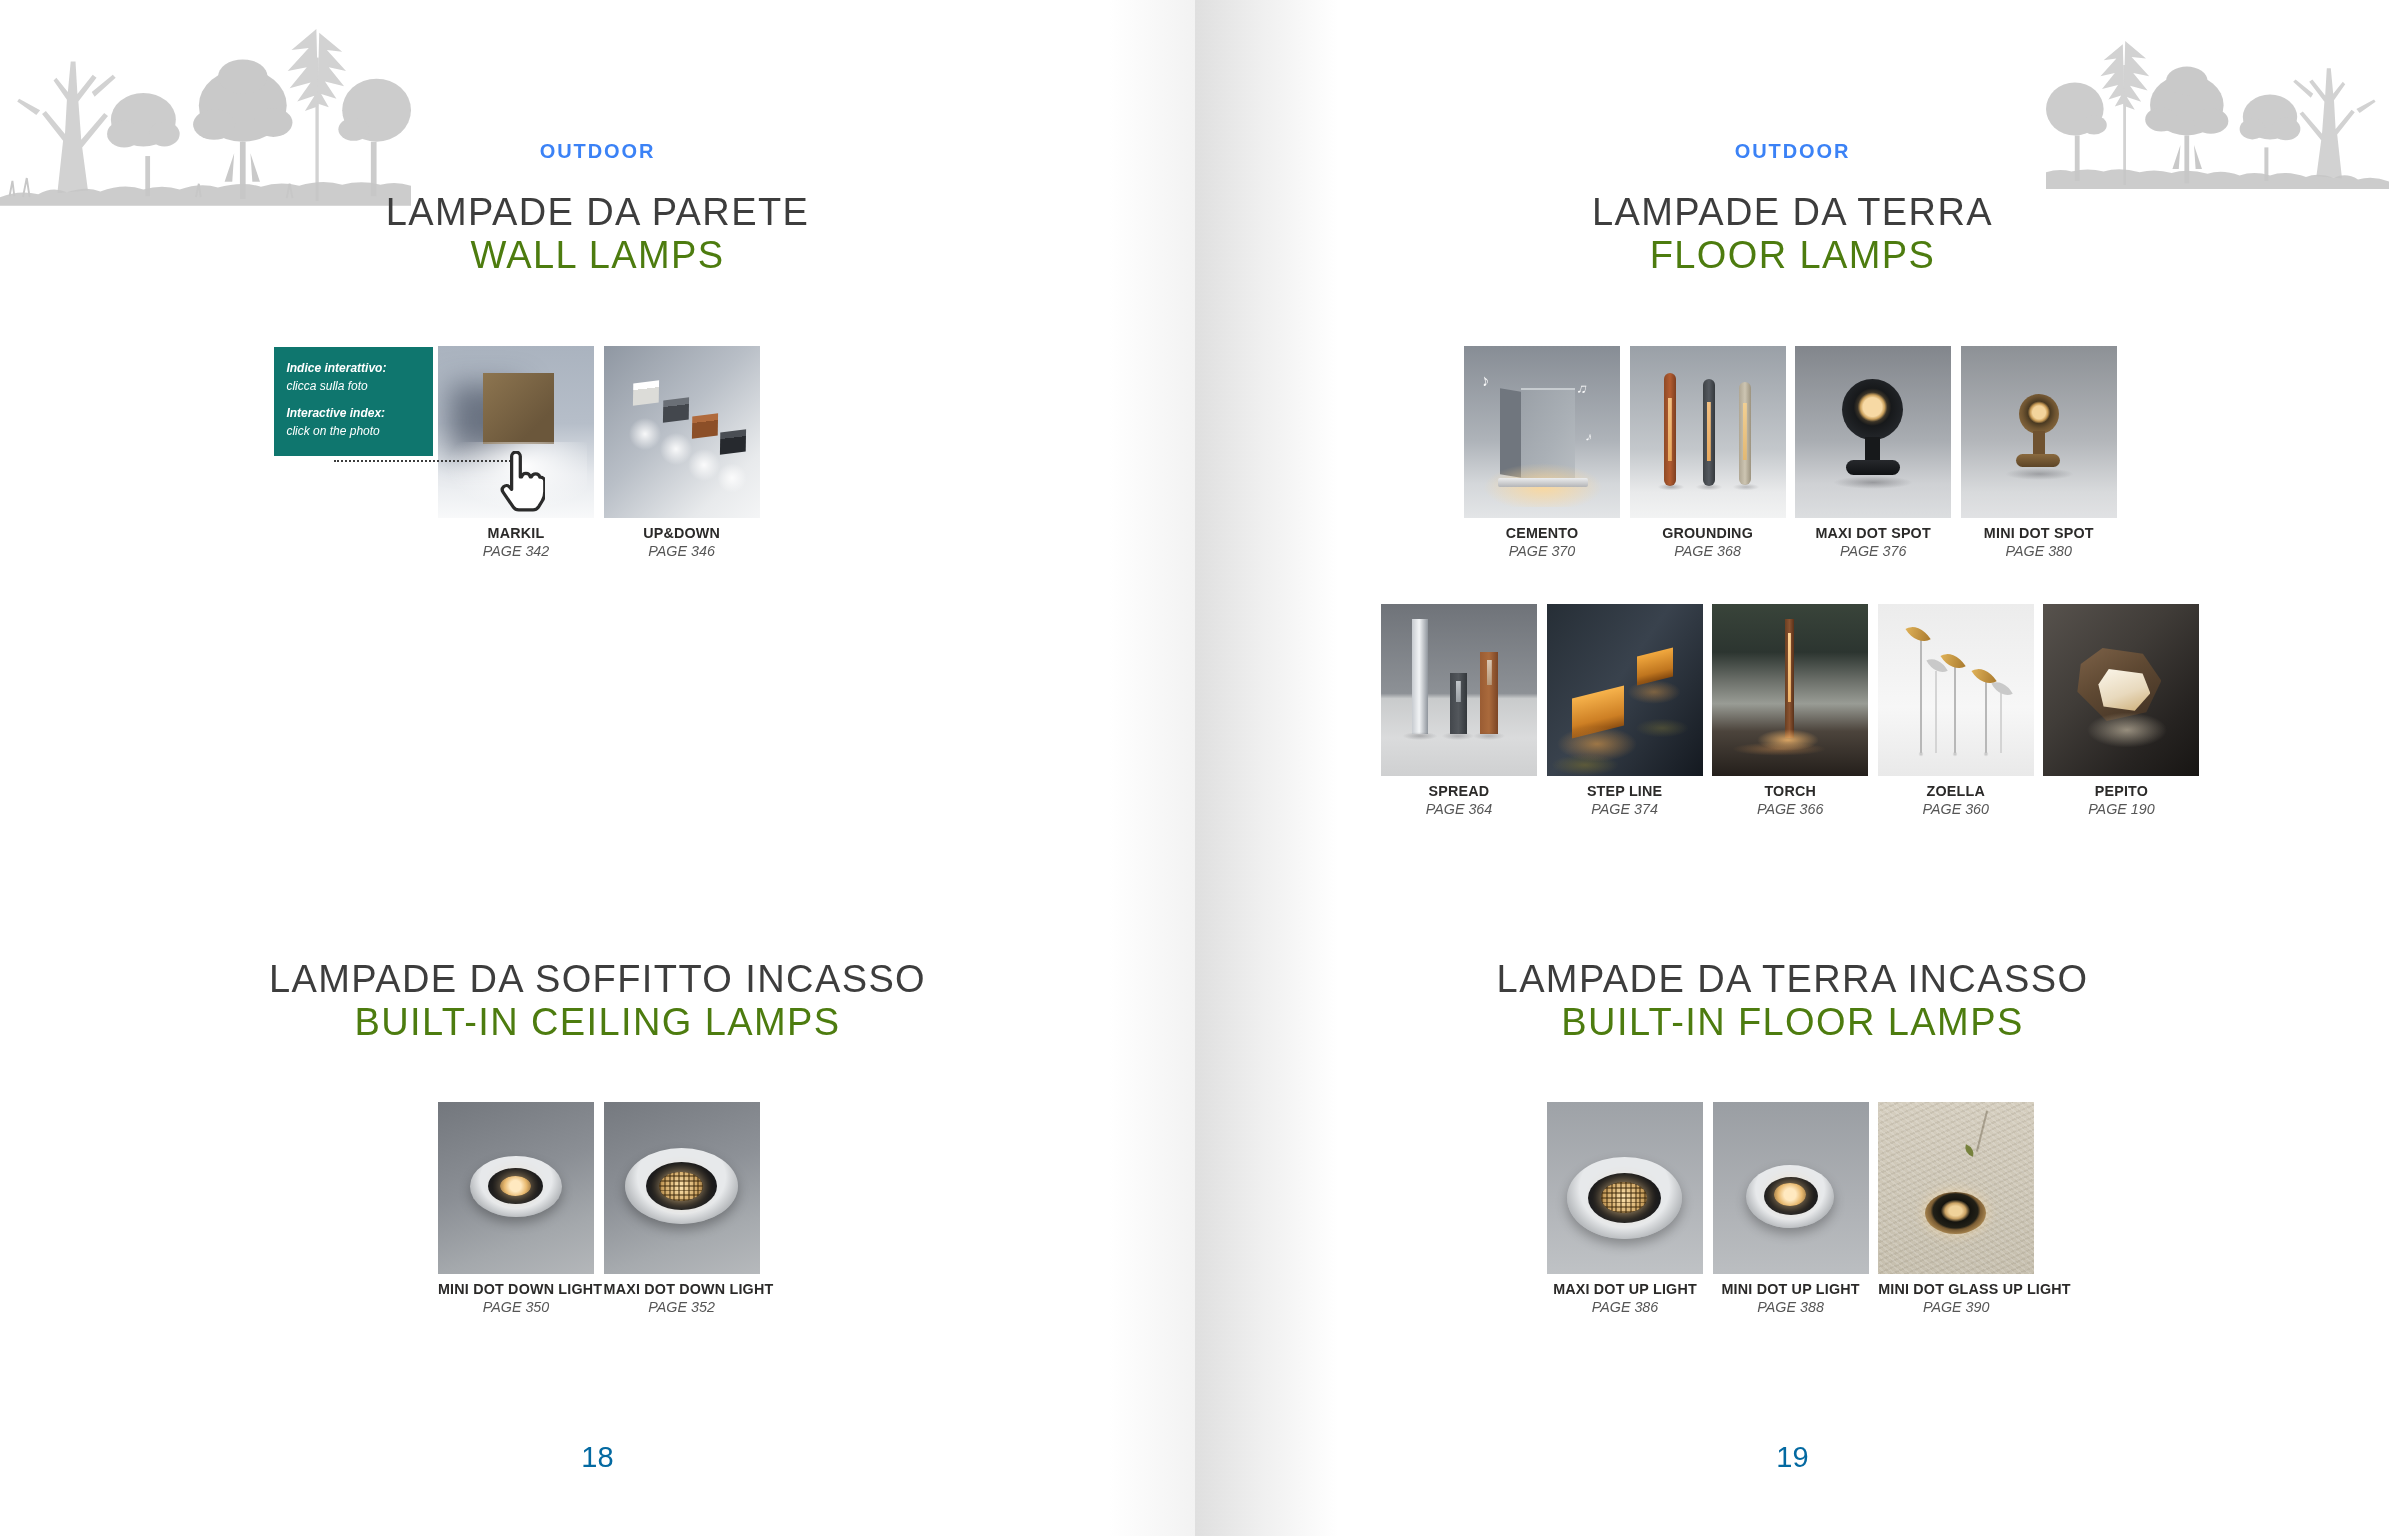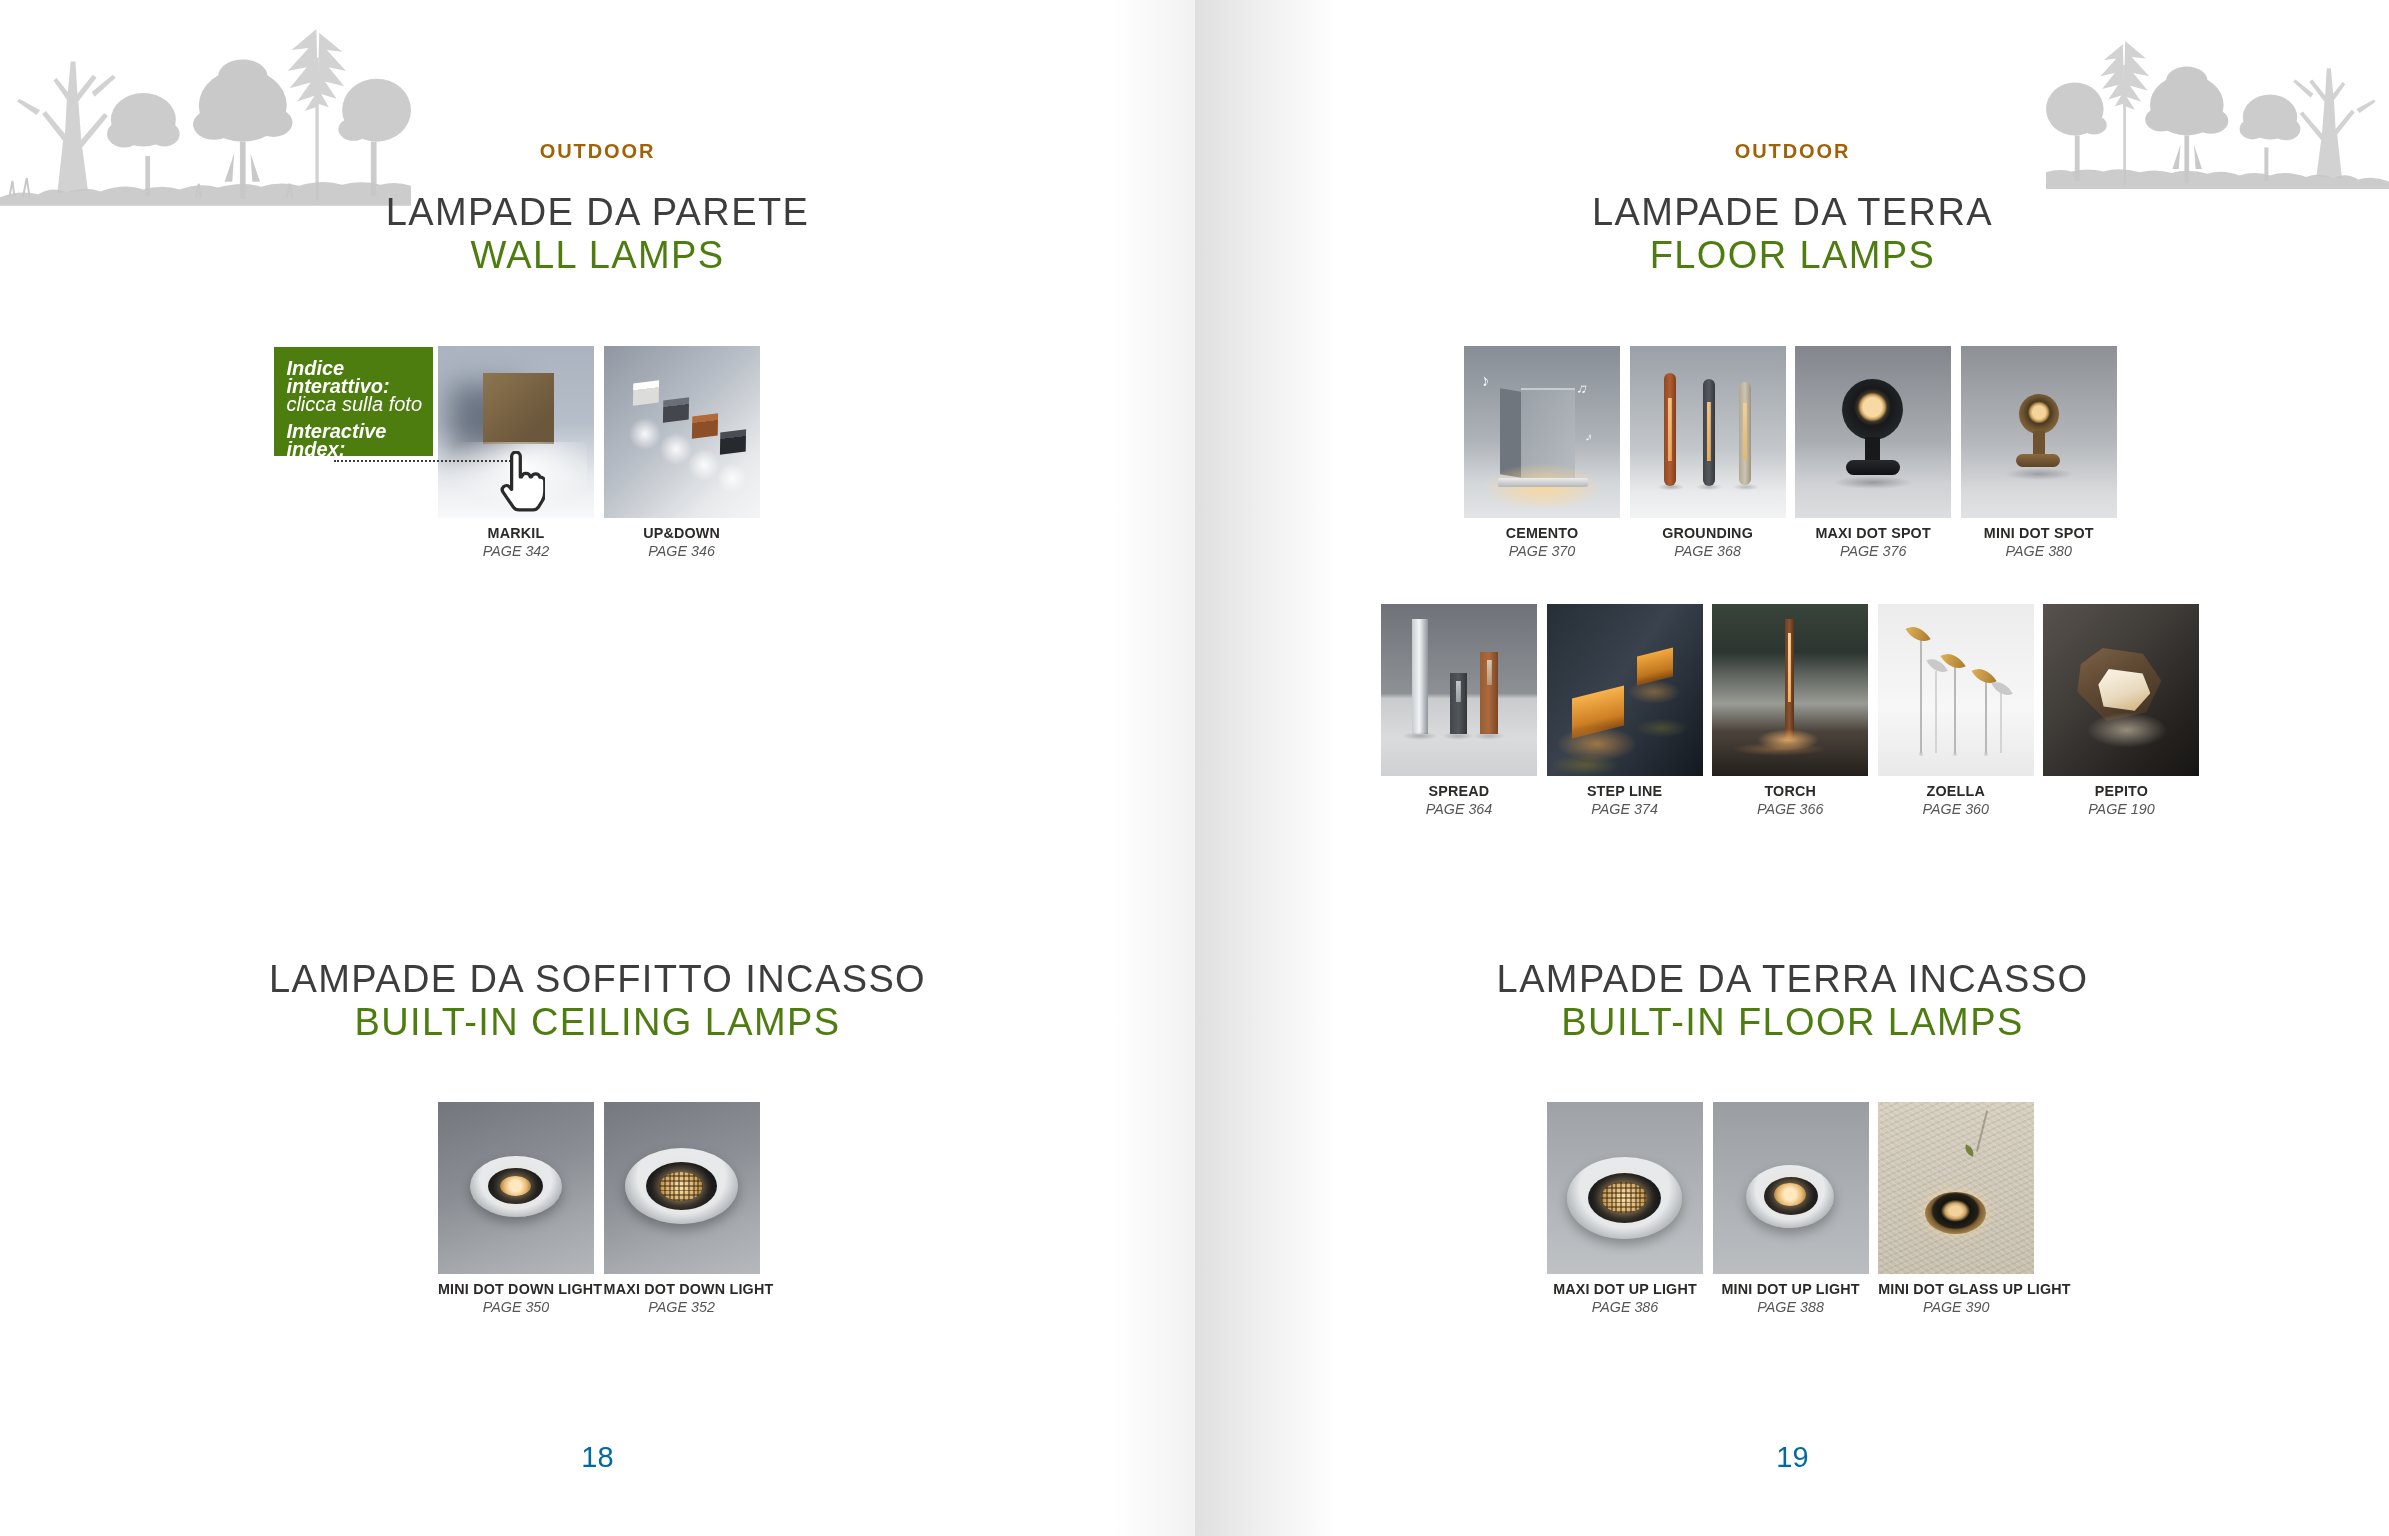--- a/index.html
+++ b/index.html
@@ -14,42 +14,42 @@
 
   
   .trees{position:absolute;top:0;height:206px;}
   .trees.tl{left:0;width:411px;}
   .trees.tr{right:0;width:344px;transform:scaleX(-1);}
 
   
   .col{position:absolute;top:0;width:1195px;text-align:center;}
   .col.left{left:0;} .col.right{left:1195px;}
   .hdr{position:absolute;width:100%;top:140px;font-size:20px;font-weight:bold;
-       letter-spacing:1.9px;color:#a16207;}
+       letter-spacing:1.9px;color:#3b82f6;}
   .title-it{position:absolute;width:100%;font-size:38px;color:#3d3d3d;letter-spacing:1.4px;}
   .title-en{position:absolute;width:100%;font-size:38px;color:#4d7c0f;letter-spacing:1.4px;}
   .t1{top:191px;} .t2{top:234px;}
   .t3{top:958px;} .t4{top:1001px;}
   .pagenum{position:absolute;width:100%;top:1441px;font-size:29px;color:#0369a1;}
 
   
   .row{position:absolute;display:flex;gap:9.6px;}
   .row-l1{left:438px;top:346px;} .row-l2{left:438px;top:1102px;}
   .row-r1{left:1464px;top:346px;} .row-r2{left:1381px;top:604px;} .row-r3{left:1547px;top:1102px;}
   figure.card{margin:0;width:156px;}
   .ph{position:relative;width:156px;height:172px;overflow:hidden;}
   .cap{margin-top:6.7px;text-align:center;white-space:nowrap;}
   .pname{font-size:14.3px;font-weight:bold;color:#2b2a29;letter-spacing:0.2px;}
   .ppage{font-size:14.3px;font-style:italic;color:#565656;margin-top:1.9px;}
   .ph i{position:absolute;display:block;}
 
   
   .tooltip{position:absolute;left:274px;top:347px;width:159px;height:109px;
-    background:#4d7c0f;color:#fff;box-sizing:border-box;padding:12.4px 0 0 12.4px;
-    font-style:italic;font-size:20px;line-height:18px;z-index:6;}
+    background:#0f766e;color:#fff;box-sizing:border-box;padding:12.4px 0 0 12.4px;
+    font-style:italic;font-size:12px;line-height:18px;z-index:6;}
   .tooltip b{font-weight:bold;}
   .tooltip .gap{height:8.6px;}
   .dotline{position:absolute;left:334px;top:460px;width:184px;height:0;
     border-top:2.9px dotted #3c3c3c;z-index:6;}
   .hand{position:absolute;left:493px;top:451px;width:52px;height:61px;z-index:7;}
 
   
   
   .ph-markil{background:linear-gradient(180deg,#aab3bf 0%,#b6bec9 45%,#e6e9ed 75%,#f8f9fa 100%);}
   .ph-markil .cube{left:45px;top:27px;width:71px;height:71px;

